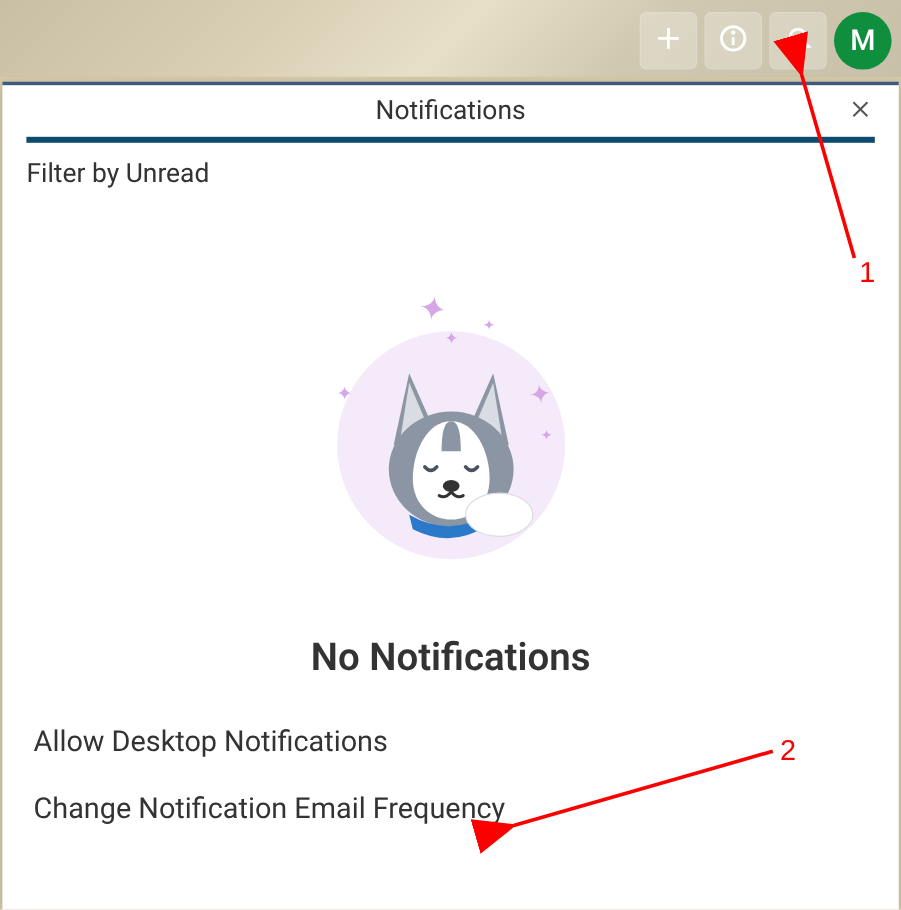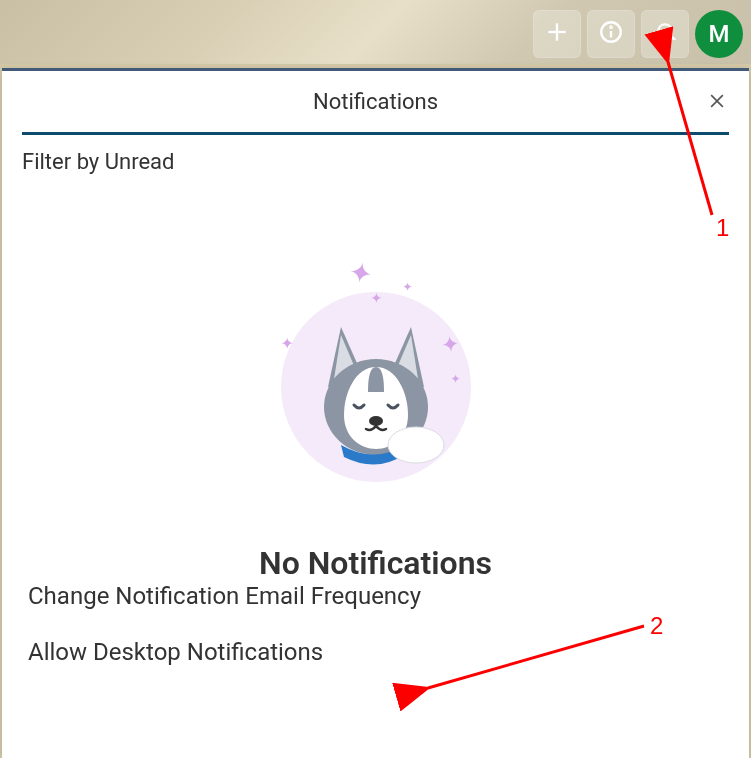--- a/index.html
+++ b/index.html
@@ -64,25 +64,25 @@
     left: 2px;
     right: 2px;
     bottom: 0;
     background: #ffffff;
     z-index: 2;
     border-top: 3px solid #415a7a;
     box-shadow: 0 2px 8px rgba(0,0,0,0.15);
   }
   .panel-header {
     position: relative;
-    height: 64px;
-    display: flex;
-    align-items: center;
-    justify-content: center;
-    border-bottom: 3px solid #0c4a6e;
+    height: 48px;
+    display: flex;
+    align-items: center;
+    justify-content: center;
+    border-bottom: 5px solid #0c4a6e;
     margin: 0 20px;
   }
   .panel-title {
     font-size: 22px;
     color: #333;
   }
   .close-btn {
     position: absolute;
     right: -4px;
     top: 50%;
@@ -130,20 +130,21 @@
     pointer-events: none;
   }
   .sparkle {
     position: absolute;
     color: #d6a6e8;
   }
   .empty-title {
     font-size: 32px;
     font-weight: 600;
     color: #333;
+    margin-bottom: 38px;
   }
   .action-links {
     align-self: stretch;
     padding: 0 26px;
     display: flex;
     flex-direction: column;
     gap: 28px;
   }
   .action-link {
     font-size: 24px;
@@ -253,22 +254,22 @@
         <path d="M55 148 Q90 168 122 146 L118 158 Q90 176 58 160 Z" fill="#2a7ac9"></path>
 
         <ellipse cx="130" cy="148" rx="28" ry="18" fill="#ffffff"></ellipse>
         <ellipse cx="130" cy="148" rx="28" ry="18" fill="none" stroke="#d9dde3" stroke-width="1"></ellipse>
       </svg>
     </div>
 
     <div class="empty-title">No Notifications</div>
 
     <div class="action-links">
+      <span class="action-link">Allow Desktop Notifications</span>
       <span class="action-link">Change Notification Email Frequency</span>
-      <span class="action-link">Allow Desktop Notifications</span>
     </div>
   </div>
 </div>
 
 <div class="annotation-layer">
   <svg width="751" height="758" style="position:absolute;inset:0">
     <defs>
       <marker id="arrowhead" markerWidth="12" markerHeight="10" refX="1" refY="5" orient="auto">
         <polygon points="12 0, 0 5, 12 10" fill="#fc0000"></polygon>
       </marker>

